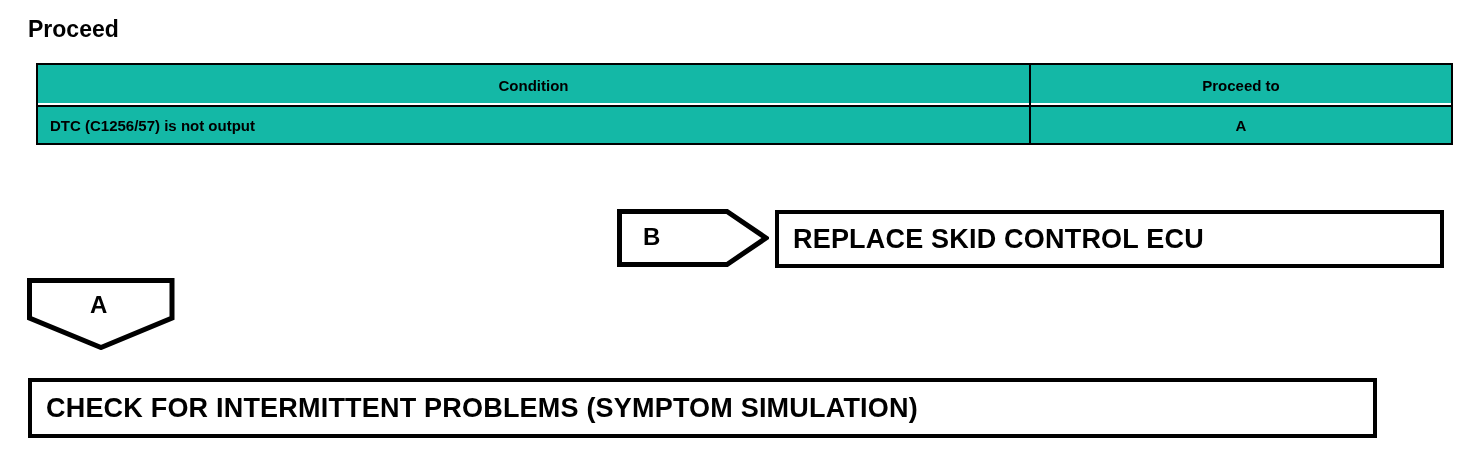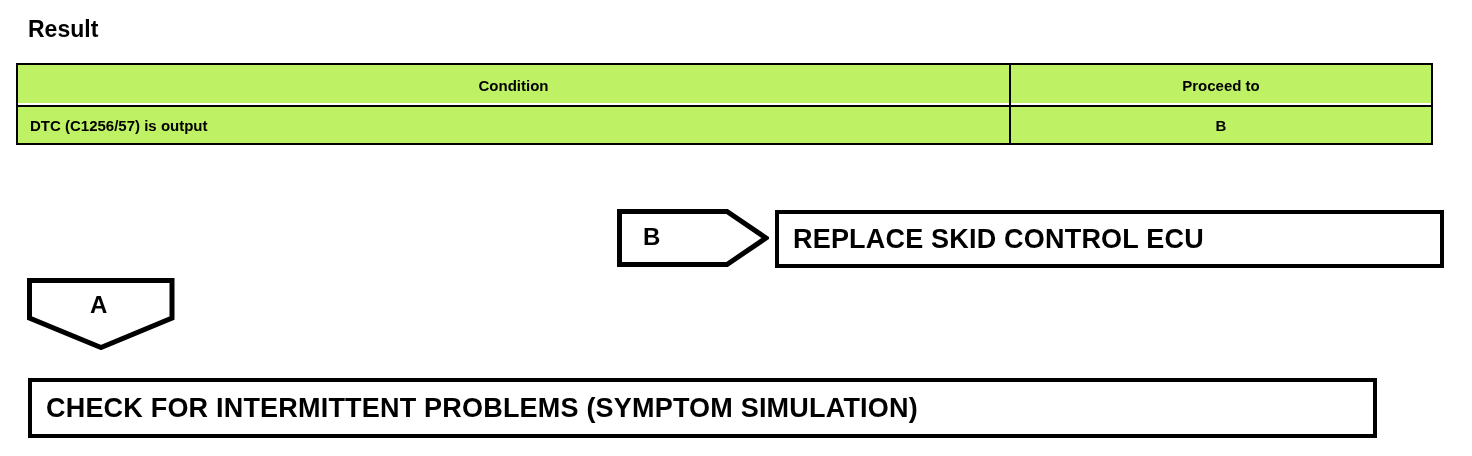--- a/index.html
+++ b/index.html
@@ -24,26 +24,26 @@
     font-size: 23px;
     font-weight: bold;
     letter-spacing: 0px;
     line-height: 28px;
     white-space: nowrap;
   }
 
   
   .result-table {
     position: absolute;
-    left: 16px;
+    left: 36px;
     top: 63px;
     width: 1415px;
     border-collapse: collapse;
     table-layout: fixed;
-    background: #bef264;
+    background: #14b8a6;
   }
   .result-table td,
   .result-table th {
     border: 2px solid #000000;
     padding: 0;
     height: 37px;
     vertical-align: middle;
     font-size: 15px;
     font-weight: bold;
   }
@@ -120,33 +120,33 @@
   #connector-b { left: 617px; top: 209px; width: 152px; height: 58px; }
   #connector-b .conn-text { left: 26px; top: 16px; }
 
   
   #connector-a { left: 27px; top: 278px; width: 148px; height: 72px; }
   #connector-a .conn-text { left: 63px; top: 15px; }
 </style>
 </head>
 <body>
 
-<div class="section-title">Result</div>
+<div class="section-title">Proceed</div>
 
 <table class="result-table">
   <thead>
     <tr>
       <th class="col-condition">Condition</th>
       <th class="col-proceed">Proceed to</th>
     </tr>
   </thead>
   <tbody>
     <tr>
-      <td class="cell-condition">DTC (C1256/57) is output</td>
-      <td class="cell-proceed">B</td>
+      <td class="cell-condition">DTC (C1256/57) is not output</td>
+      <td class="cell-proceed">A</td>
     </tr>
   </tbody>
 </table>
 
 <div class="connector" id="connector-b">
   <svg width="152" height="58" viewBox="0 0 152 58">
     <polygon points="2.5,2.5 110,2.5 149,29 110,55.5 2.5,55.5" fill="#ffffff" stroke="#000000" stroke-width="5" stroke-linejoin="miter"></polygon>
   </svg>
   <span class="conn-text">B</span>
 </div>

